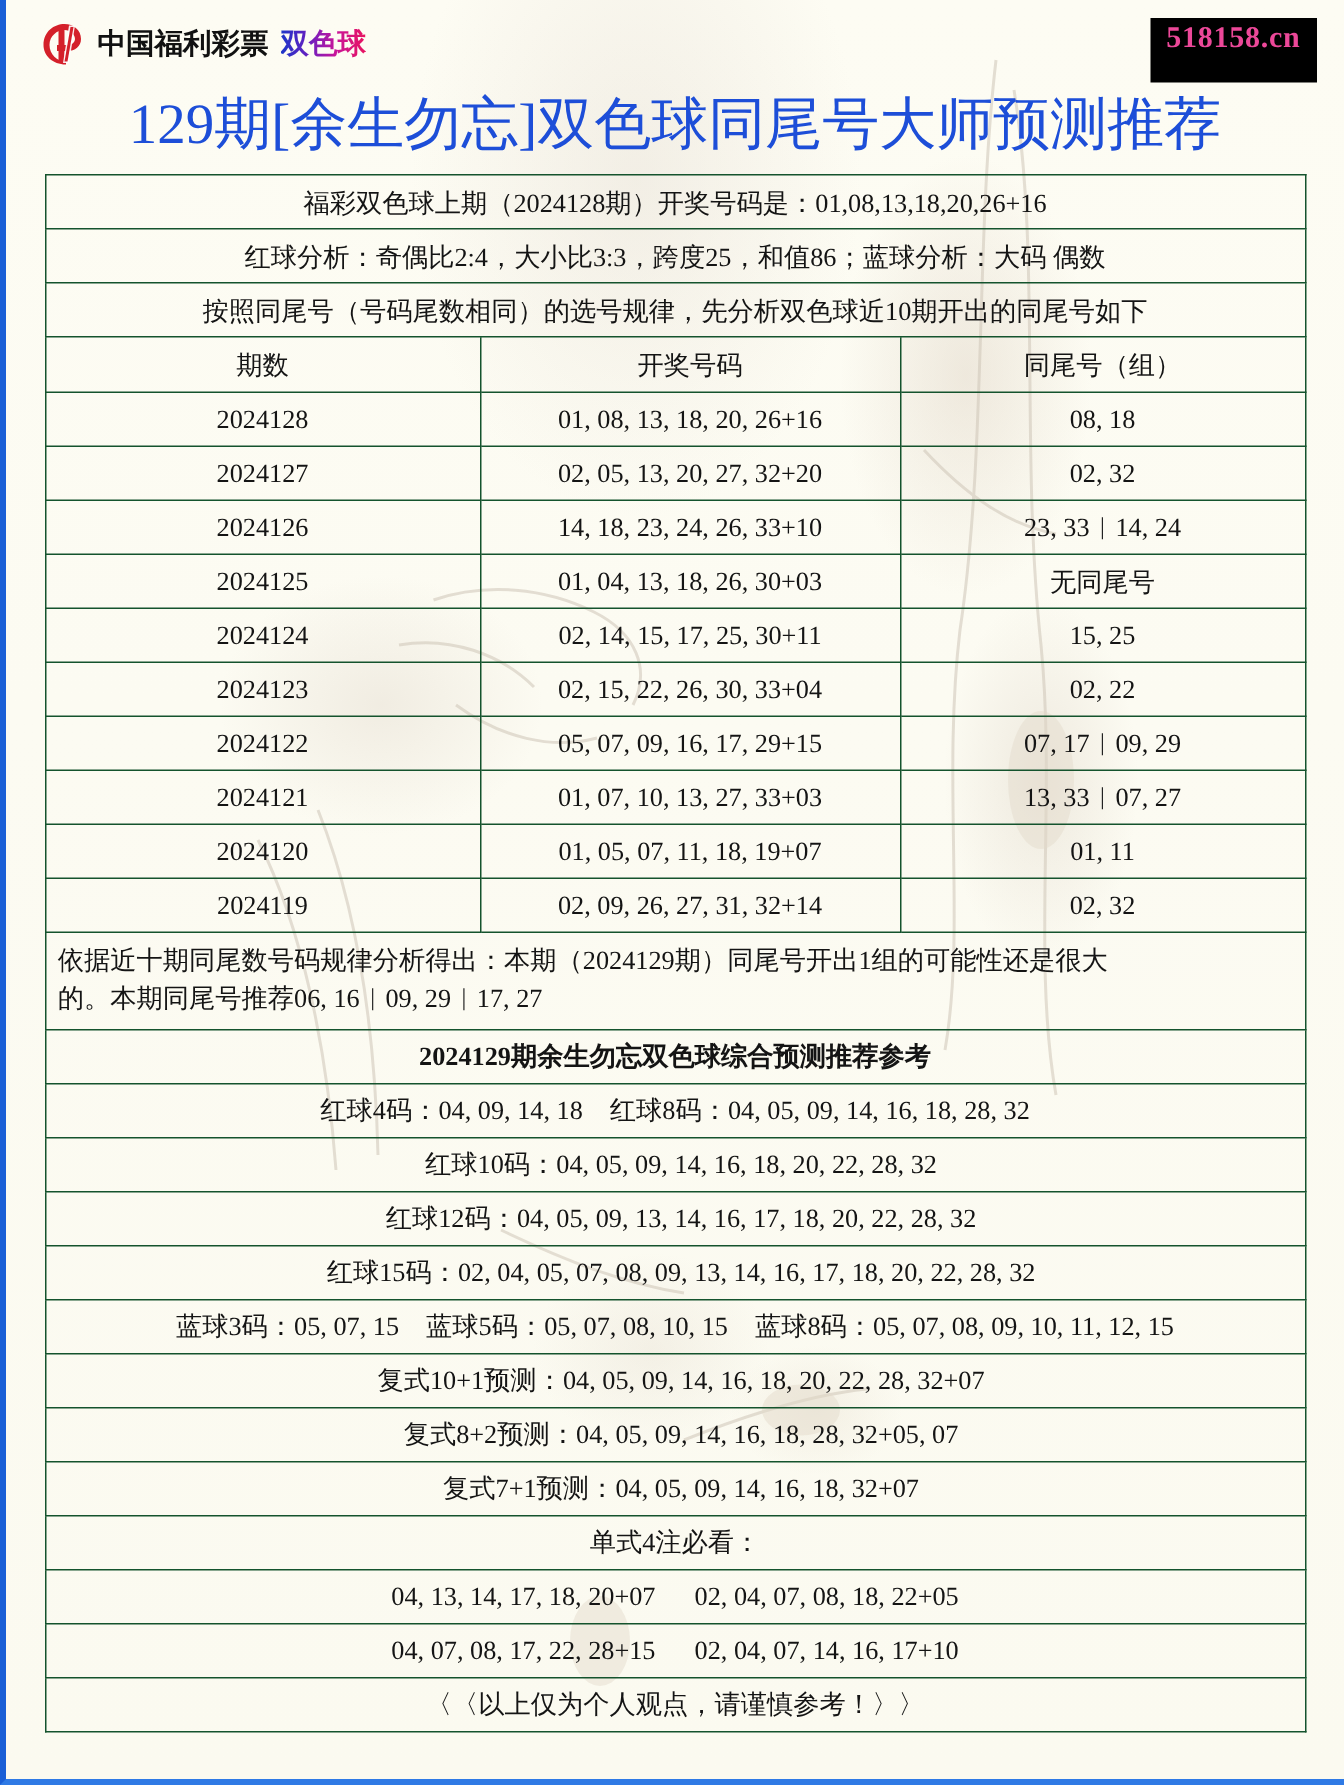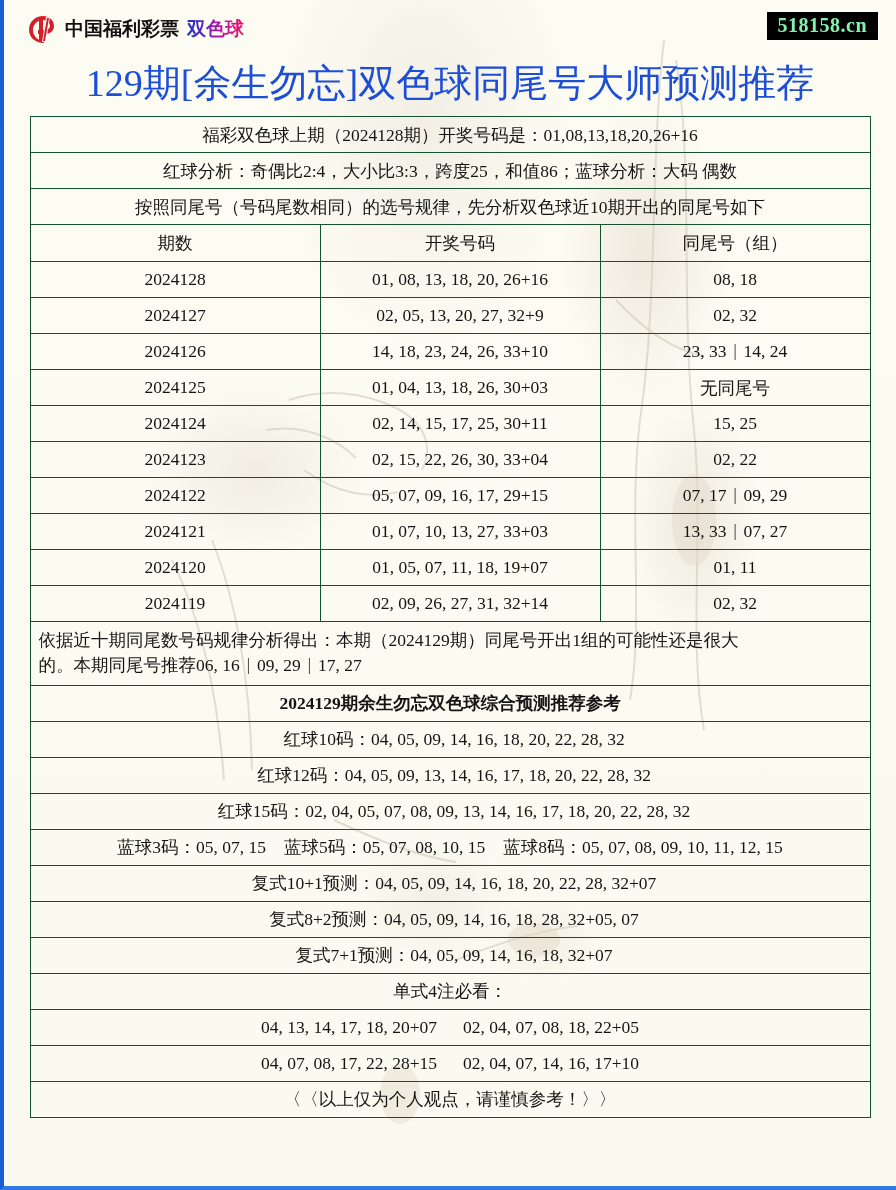--- a/index.html
+++ b/index.html
@@ -88,25 +88,25 @@
     -webkit-background-clip: text;
     background-clip: text;
     color: transparent;
     margin-left: 1px;
   }
   .site-chip {
     position: absolute;
     right: 18px;
     top: 12px;
     background: #000000;
-    color: #86efac;
+    color: #ec4899;
     font-family: "Liberation Serif", serif;
     font-size: 20px;
     font-weight: 700;
-    padding: 2px 11px 3px 11px;
+    padding: 2px 11px 18px 11px;
     line-height: 1.15;
     letter-spacing: 0.5px;
   }
 
   
   .page-title {
     text-align: center;
     font-size: 38px;
     line-height: 1.0;
     color: #1d4ed8;
@@ -247,21 +247,21 @@
         <tr>
           <td class="rowcell">2024128</td>
           <td class="rowcell">01, 08, 13, 18, 20, 26+16</td>
           <td class="rowcell">
             <span>08, 18</span>
           </td>
         </tr>
 
         <tr>
           <td class="rowcell">2024127</td>
-          <td class="rowcell">02, 05, 13, 20, 27, 32+9</td>
+          <td class="rowcell">02, 05, 13, 20, 27, 32+20</td>
           <td class="rowcell">
             <span>02, 32</span>
           </td>
         </tr>
 
         <tr>
           <td class="rowcell">2024126</td>
           <td class="rowcell">14, 18, 23, 24, 26, 33+10</td>
           <td class="rowcell">
             <span>23, 33</span><span class="sep" style="display: inline-block;">|</span><span>14, 24</span>
@@ -328,20 +328,25 @@
           <td class="band two-line" colspan="3">
             <span>依据近十期同尾数号码规律分析得出：本期（2024129期）同尾号开出1组的可能性还是很大</span><br>
             <span>的。本期同尾号推荐</span><span>06, 16</span><span class="sep">|</span><span>09, 29</span><span class="sep">|</span><span>17, 27</span>
           </td>
         </tr>
 
         <tr>
           <td class="band" colspan="3" style="font-weight:700">2024129期余生勿忘双色球综合预测推荐参考</td>
         </tr>
 
+        <tr>
+          <td class="centercell" colspan="3">
+            <span>红球4码：</span><span>04, 09, 14, 18</span><span class="gap-md"></span><span>红球8码：</span><span>04, 05, 09, 14, 16, 18, 28, 32</span>
+          </td>
+        </tr>
 
         <tr>
           <td class="leftcell" colspan="3">
             <span>红球10码：</span><span>04, 05, 09, 14, 16, 18, 20, 22, 28, 32</span>
           </td>
         </tr>
 
         <tr>
           <td class="leftcell" colspan="3">
             <span>红球12码：</span><span>04, 05, 09, 13, 14, 16, 17, 18, 20, 22, 28, 32</span>

